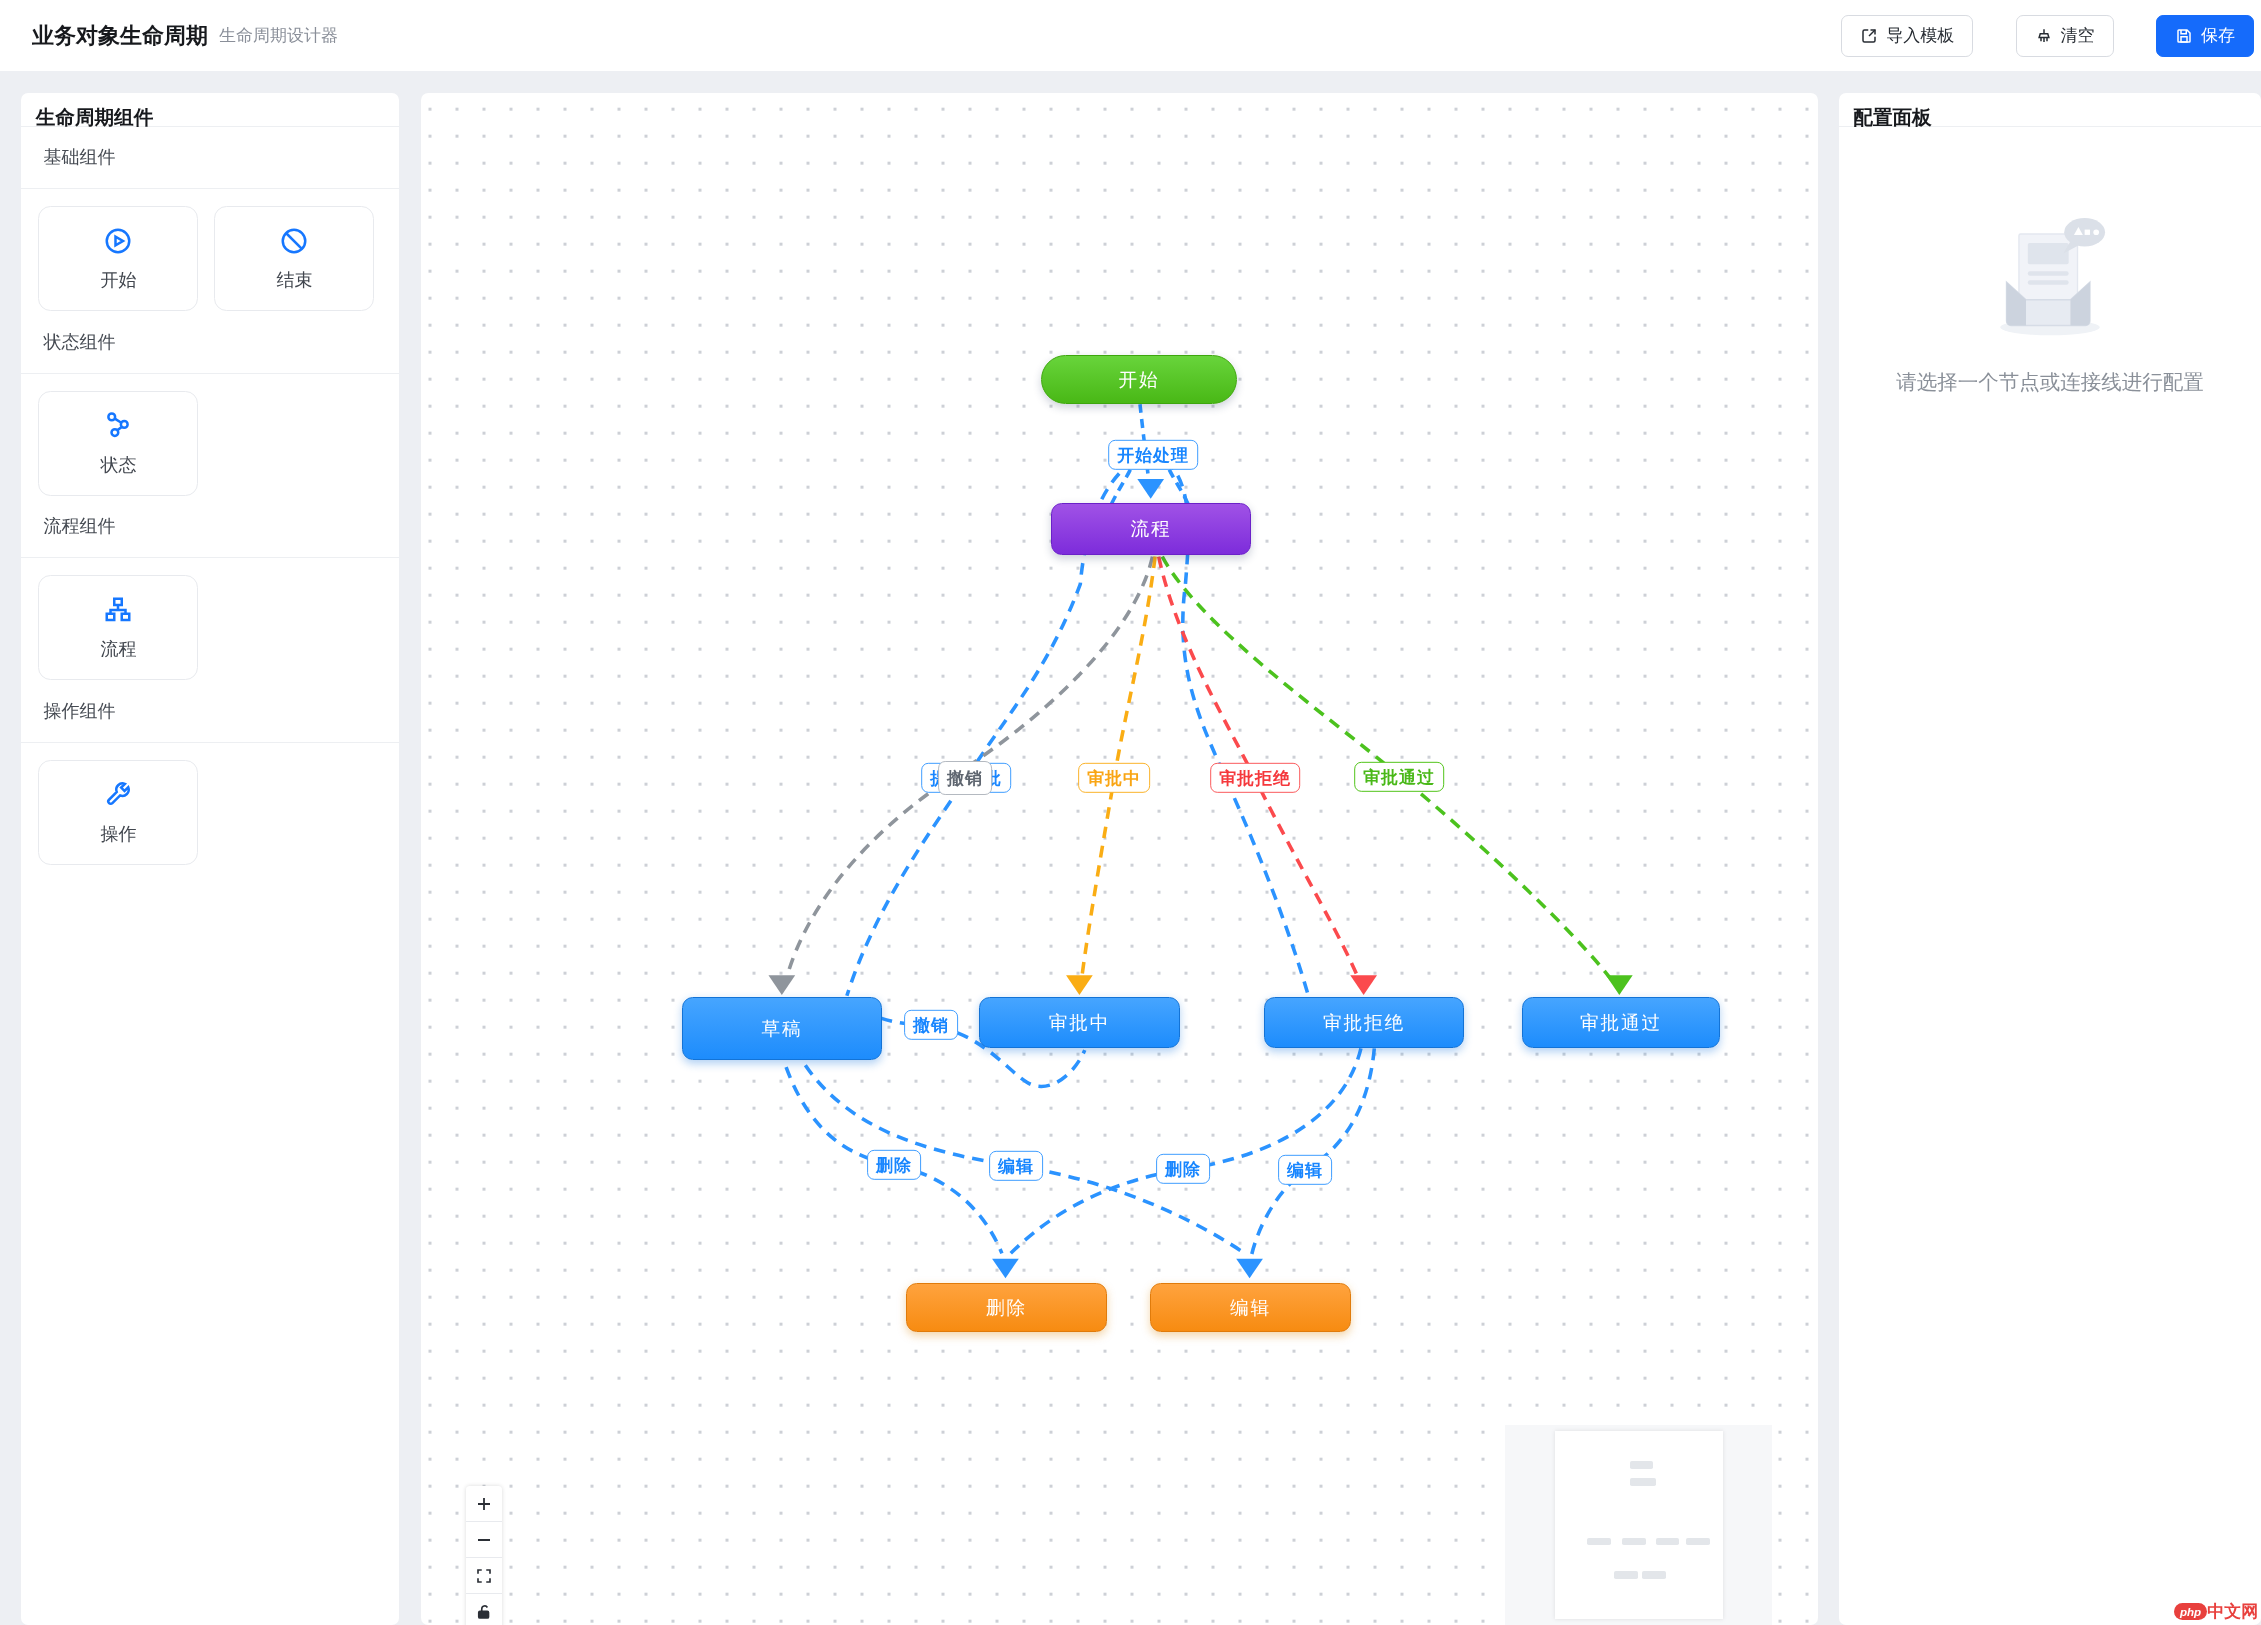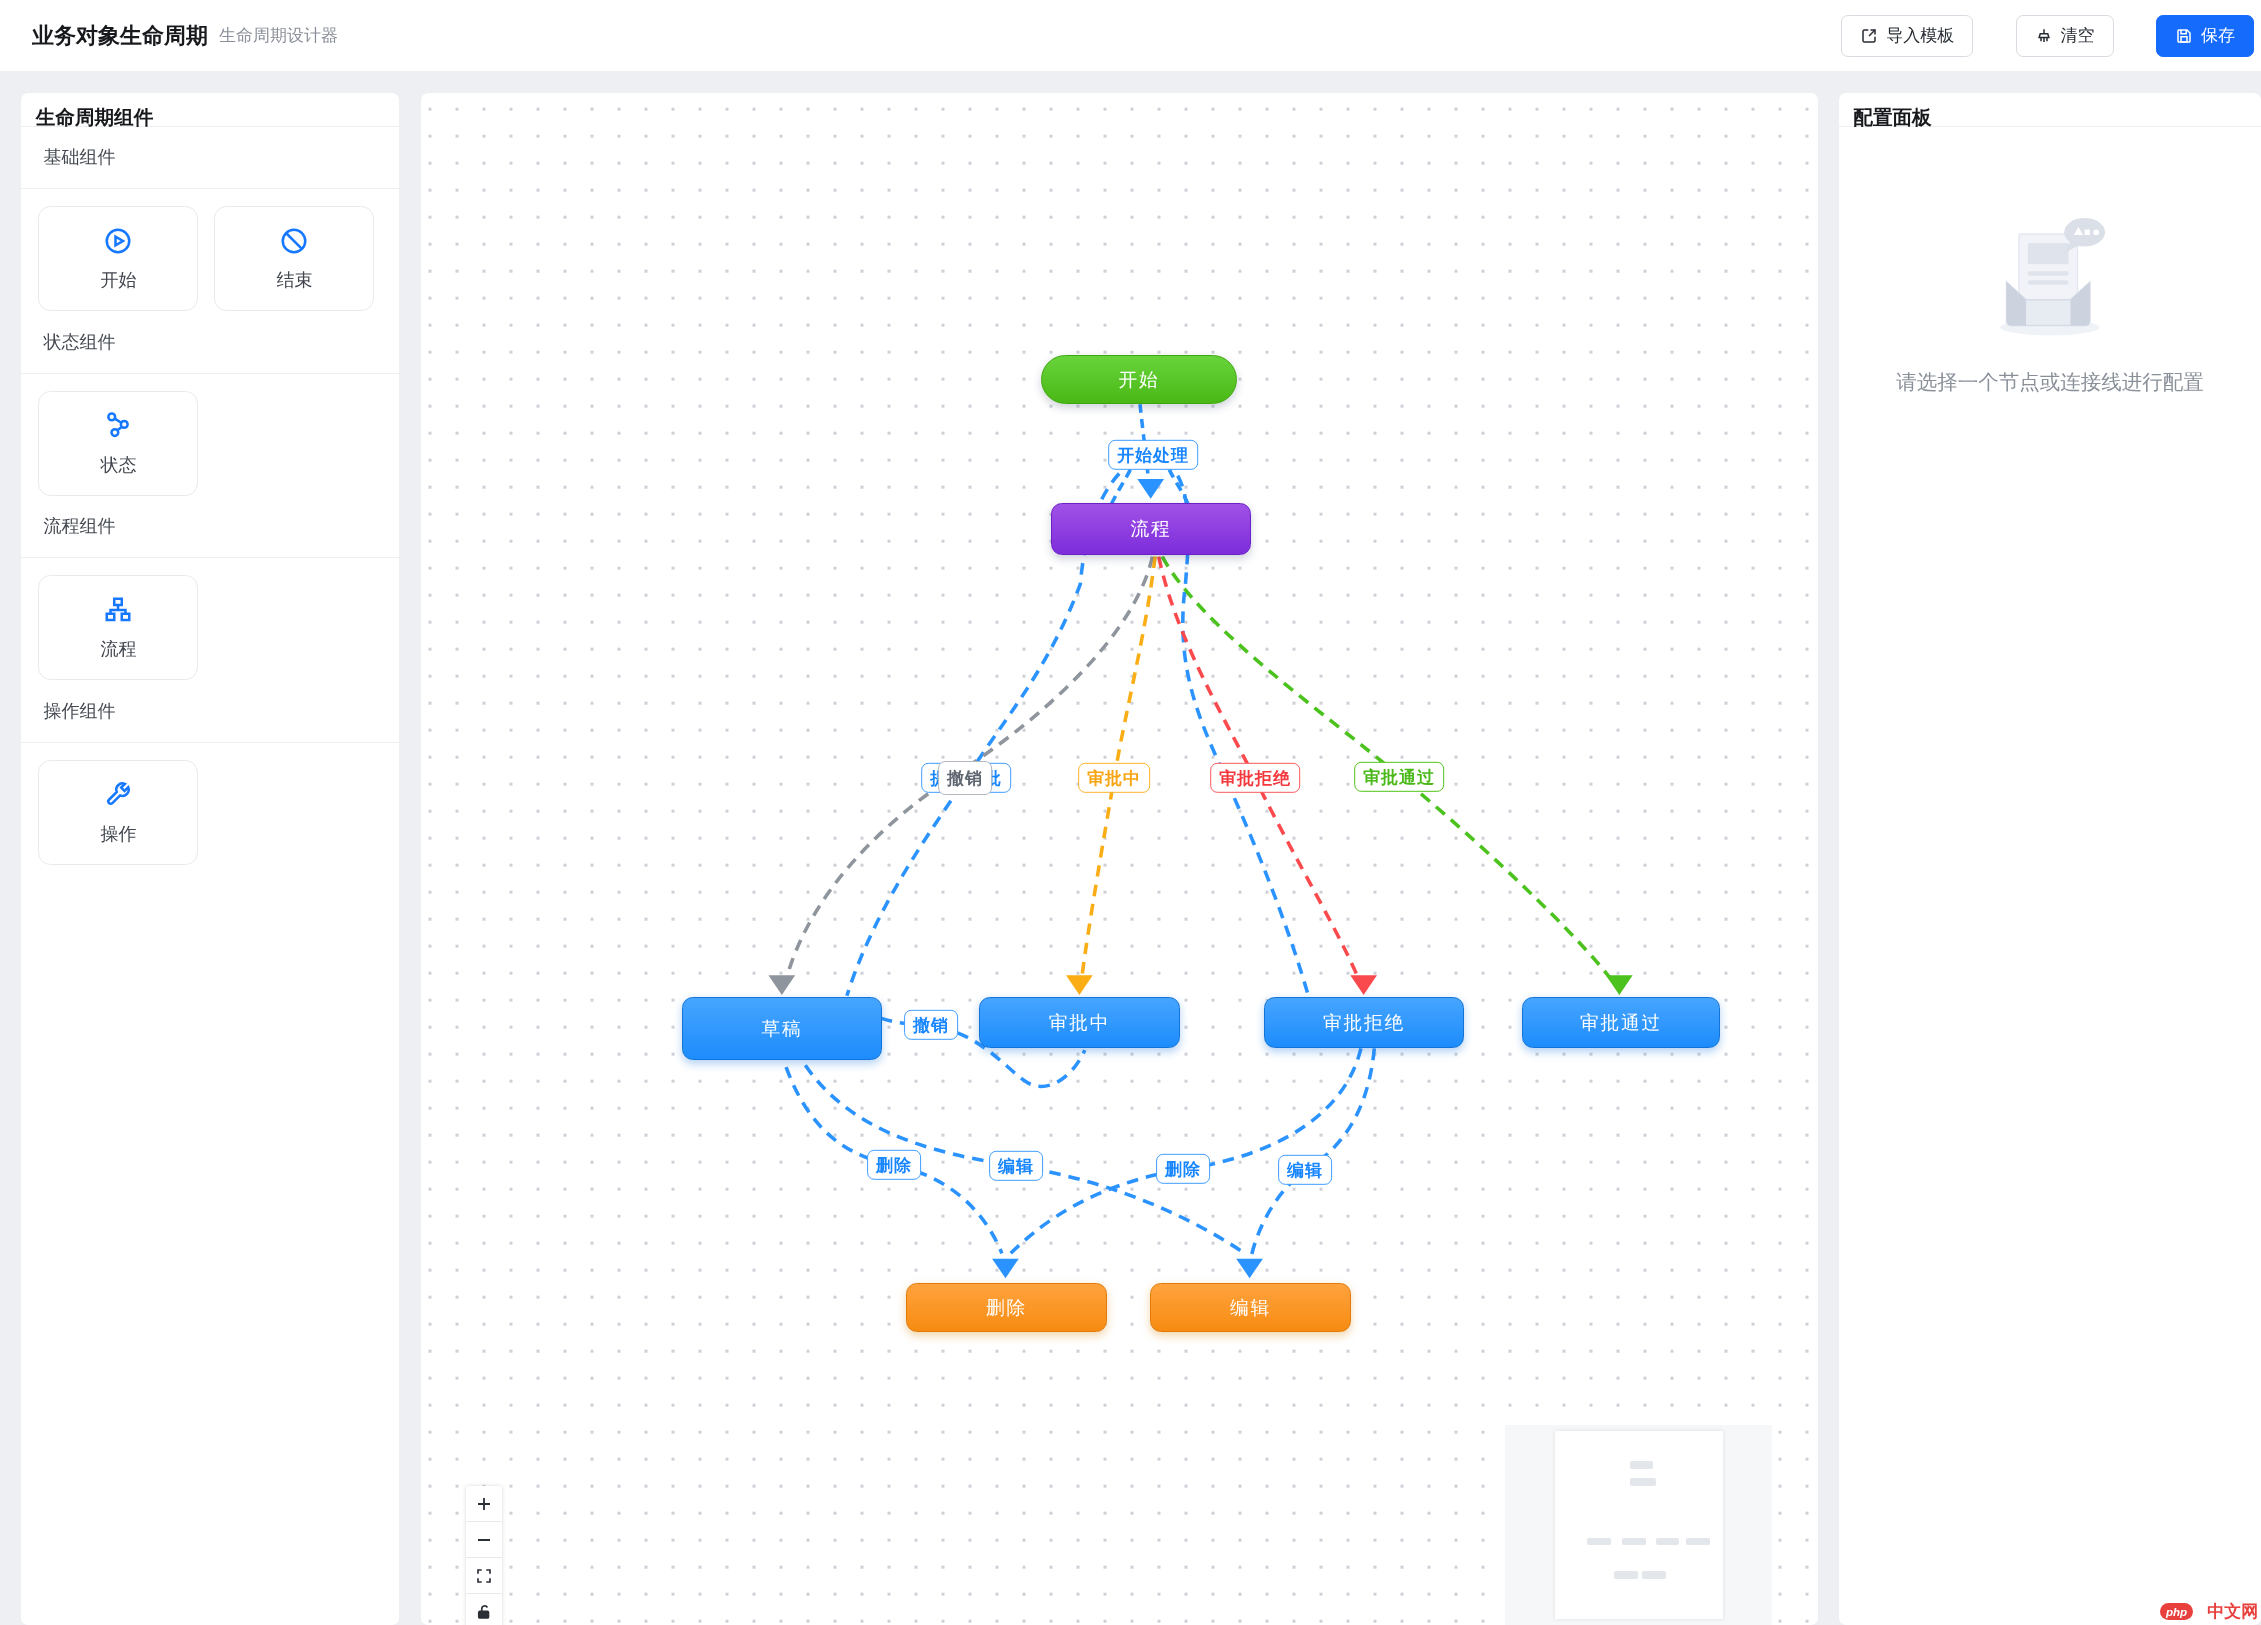--- a/index.html
+++ b/index.html
@@ -68,21 +68,21 @@
 
   .minimap { position:absolute; left:1084px; top:1332px; width:267px; height:200px;
     background:#f6f7f9; z-index:5; }
   .mini-view { position:absolute; left:50px; top:6.2px; width:168px; height:188px; background:#fff;
     box-shadow:0 0 4.5px rgba(0,0,0,.1); }
   .mini-node { position:absolute; background:#e3e6ea; border-radius:1.8px; }
 
   .empty-illus { position:absolute; top:114px; left:50%; transform:translateX(-50%); }
   .empty-text { position:absolute; top:275px; width:100%; text-align:center; font-size:20.5px; color:#8a9099; }
 
-  .watermark { position:fixed; right:2.7px; bottom:1.8px; display:flex; align-items:center; gap:14px; z-index:30; }
+  .watermark { position:fixed; right:2.7px; bottom:1.8px; display:flex; align-items:center; gap:0; z-index:30; }
   .wm-badge { background:#e8403d; color:#fff; font-style:italic; font-weight:700; font-size:11.6px;
     padding:1.8px 6.2px; border-radius:9px; }
   .wm-text { color:#e8403d; font-size:17px; font-weight:700; }
 </style>
 </head>
 <body>
 
 <div class="header">
   <span class="app-title">业务对象生命周期</span>
   <span class="app-subtitle">生命周期设计器</span>

